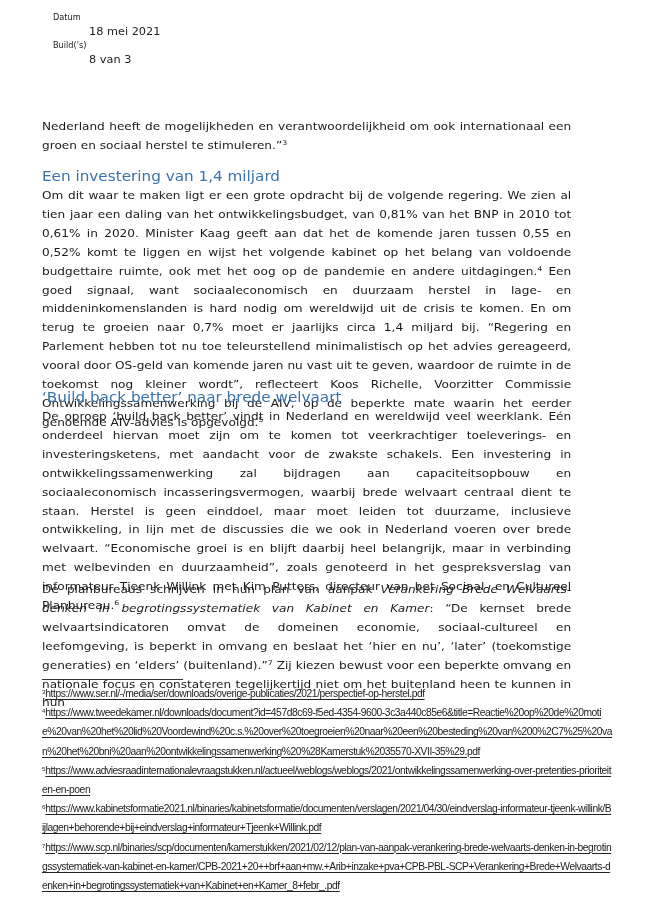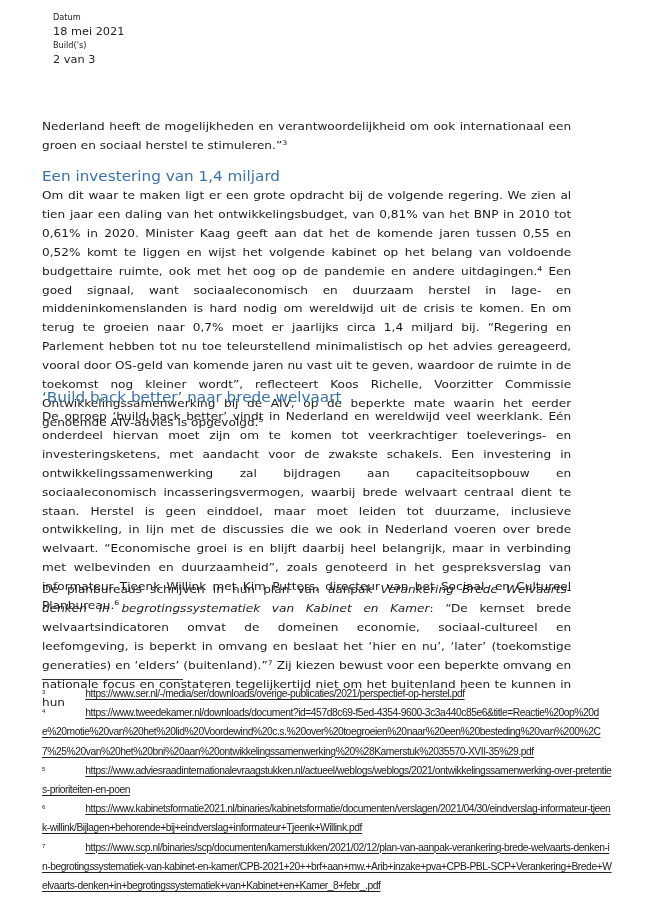--- a/index.html
+++ b/index.html
@@ -4,53 +4,53 @@
   <style>
     html, body { margin: 0; padding: 0; background: #ffffff; }
     body {
       width: 653px; height: 923px; position: relative; overflow: hidden;
       font-family: "DejaVu Sans", "Liberation Sans", sans-serif;
       color: #1a1a1a;
     }
     .page { position: absolute; left: 0; top: 0; width: 653px; height: 923px; }
     .meta { position: absolute; left: 53px; top: 11px; }
     .meta-label { font-size: 8.2px; line-height: 13px; color: #222; }
-    .meta-value { font-size: 11.3px; line-height: 15px; color: #222; }
+    .meta-value { font-size: 11.3px; line-height: 15px; color: #222; margin-left: 36px; }
     .body-block {
       position: absolute; left: 42px; width: 441px;
       font-size: 10.1px; line-height: 18.9px; text-align: justify;
       transform: scaleX(1.2); transform-origin: left top;
     }
     .heading {
       position: absolute; left: 42px;
       font-size: 13.6px; line-height: 18px; color: #3a72aa;
       transform: scaleX(1.12); transform-origin: left top;
     }
     sup { font-size: 6.5px; line-height: 0; vertical-align: 4px; }
     .fn-rule { position: absolute; left: 42px; top: 679px; width: 141px; height: 1px; background: #333; }
     .footnotes {
       position: absolute; left: 42px; top: 684px; width: 570px;
       font-family: "Liberation Sans", sans-serif; font-size: 10.3px; line-height: 19.2px;
       color: #222; letter-spacing: -0.45px;
     }
     .fn { display: block; }
     .fn sup { font-size: 6px; vertical-align: 3px; letter-spacing: 0; }
-    .fn a { color: #222; text-decoration: underline; text-underline-offset: 2px; text-decoration-thickness: 1px; word-break: break-all; margin-left: 40px; }
+    .fn a { color: #222; text-decoration: underline; text-underline-offset: 2px; text-decoration-thickness: 1px; word-break: break-all; }
     em { font-style: italic; }
   </style>
 </head>
 <body>
 
 <div class="page">
 
   <div class="meta">
     <div class="meta-label">Datum</div>
     <div class="meta-value">18 mei 2021</div>
     <div class="meta-label">Build('s)</div>
-    <div class="meta-value">2 van 3</div>
+    <div class="meta-value">8 van 3</div>
   </div>
 
   <p class="body-block" style="top:118px; margin:0;"><span>Nederland heeft de mogelijkheden en verantwoordelijkheid om ook internationaal een groen en sociaal herstel te stimuleren.”</span><sup>3</sup></p>
 
   <div class="heading" style="top:167px;">Een investering van 1,4 miljard</div>
 
   <p class="body-block" style="top:187px; margin:0;"><span>Om dit waar te maken ligt er een grote opdracht bij de volgende regering. We zien al tien jaar een daling van het ontwikkelingsbudget, van 0,81% van het BNP in 2010 tot 0,61% in 2020. Minister Kaag geeft aan dat het de komende jaren tussen 0,55 en 0,52% komt te liggen en wijst het volgende kabinet op het belang van voldoende budgettaire ruimte, ook met het oog op de pandemie en andere uitdagingen.</span><sup>4</sup><span> Een goed signaal, want sociaaleconomisch en duurzaam herstel in lage- en middeninkomenslanden is hard nodig om wereldwijd uit de crisis te komen. En om terug te groeien naar 0,7% moet er jaarlijks circa 1,4 miljard bij. “Regering en Parlement hebben tot nu toe teleurstellend minimalistisch op het advies gereageerd, vooral door OS-geld van komende jaren nu vast uit te geven, waardoor de ruimte in de toekomst nog kleiner wordt”, reflecteert Koos Richelle, Voorzitter Commissie Ontwikkelingssamenwerking bij de AIV, op de beperkte mate waarin het eerder genoemde AIV-advies is opgevolgd.</span><sup>5</sup></p>
 
   <div class="heading" style="top:388px;">‘Build back better’ naar brede welvaart</div>
 

